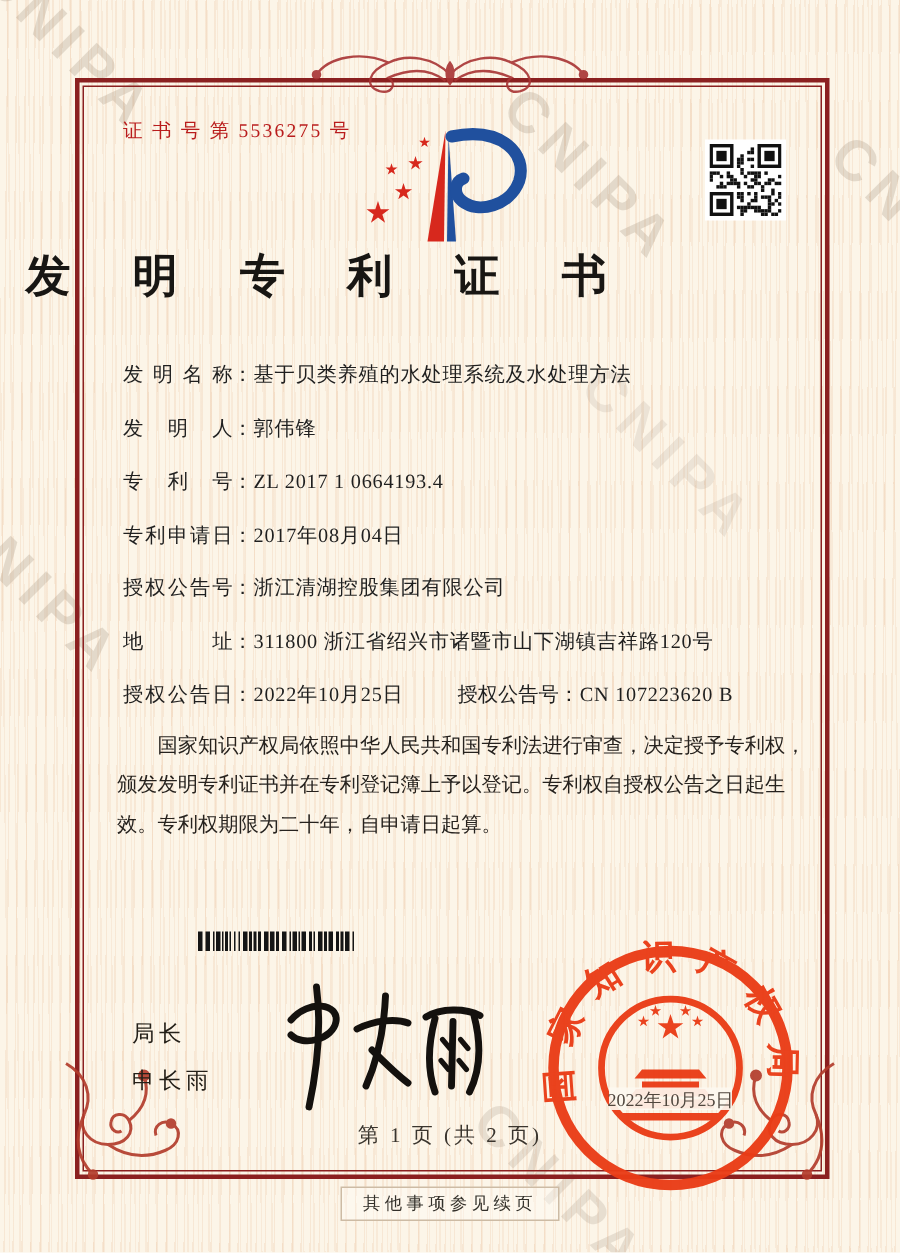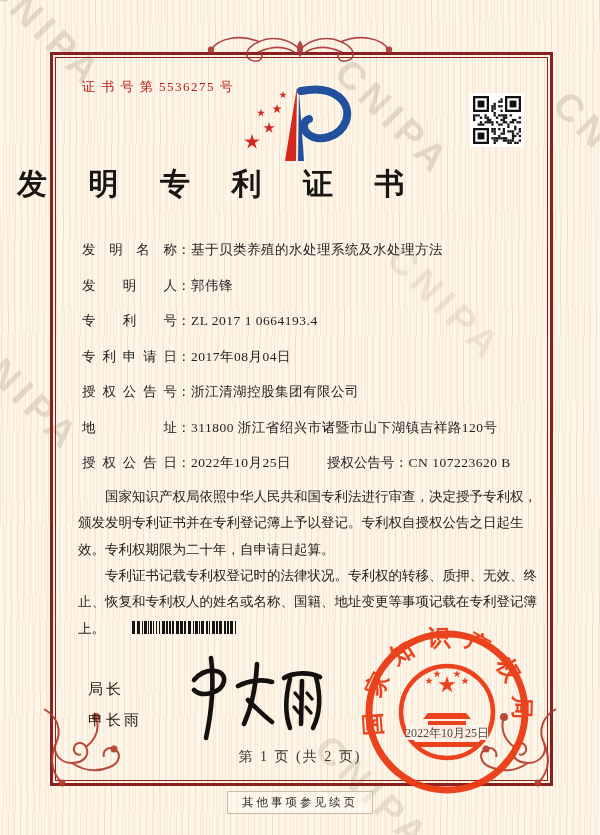--- a/index.html
+++ b/index.html
@@ -34,21 +34,21 @@
   .cert-no{ position:absolute; left:82px; top:78px; font-size:13px; letter-spacing:1.5px; color:#b91c1c; z-index:4; }
   .logo{ position:absolute; left:50%; top:84px; transform:translateX(-50%); z-index:4; }
   .qr{ position:absolute; left:470px; top:93px; width:54px; height:54px; background:#fff; padding:3px; box-sizing:border-box; z-index:4; }
   .qr svg{ display:block; width:100%; height:100%; }
 
   .title{ position:absolute; left:0; right:0; top:164px; 
     font-size:30px; font-weight:600; letter-spacing:17px; padding-left:17px; color:#181613; z-index:4;}
 
   .fields{ position:absolute; left:82px; top:241px; right:58px; z-index:4; font-size:13.5px; }
   .frow{ height:20px; margin-bottom:15.5px; white-space:nowrap; }
-  .flabel{ display:inline-block; width:95px; text-align:justify; text-align-last:justify; vertical-align:top; }
+  .flabel{ display:inline-block; width:73px; text-align:justify; text-align-last:justify; vertical-align:top; }
   .fcolon{ display:inline-block; width:14px; }
   .fvalue{ letter-spacing:.5px; }
   .fgroup2{ margin-left:36px; }
 
   .body-text{ position:absolute; left:78px; right:60px; top:484px; z-index:4;
     font-size:13.5px; line-height:1.95; color:#26221e; }
   .body-text p{ margin:0; text-indent:2em; }
 
   .barcode{ position:absolute; left:132px; top:621px; width:108px; height:13px; z-index:4; font-size:0; }
   .barcode i{ display:inline-block; height:13px; background:#151515; }
@@ -270,21 +270,20 @@
     <div class="frow">
       <span class="flabel">地址</span><span class="fcolon">：</span><span class="fvalue">311800 浙江省绍兴市诸暨市山下湖镇吉祥路120号</span>
     </div>
     <div class="frow">
       <span class="flabel">授权公告日</span><span class="fcolon">：</span><span class="fvalue">2022年10月25日</span><span class="fgroup2"><span class="flabel" style="width:auto;">授权公告号</span><span class="fcolon">：</span><span class="fvalue">CN 107223620 B</span></span>
     </div>
   </div>
 
   <div class="body-text">
     <p>国家知识产权局依照中华人民共和国专利法进行审查，决定授予专利权，颁发发明专利证书并在专利登记簿上予以登记。专利权自授权公告之日起生效。专利权期限为二十年，自申请日起算。</p>
-    <p>专利证书记载专利权登记时的法律状况。专利权的转移、质押、无效、终止、恢复和专利权人的姓名或名称、国籍、地址变更等事项记载在专利登记簿上。</p>
   </div>
 
   <div class="barcode" id="barcode"><i style="width: 3px; margin-right: 2px;"></i><i style="width: 3px; margin-right: 2px;"></i><i style="width: 1px; margin-right: 1px;"></i><i style="width: 3px; margin-right: 1px;"></i><i style="width: 1px; margin-right: 1px;"></i><i style="width: 2px; margin-right: 1px;"></i><i style="width: 1px; margin-right: 2px;"></i><i style="width: 1px; margin-right: 2px;"></i><i style="width: 1px; margin-right: 2px;"></i><i style="width: 3px; margin-right: 1px;"></i><i style="width: 2px; margin-right: 1px;"></i><i style="width: 2px; margin-right: 1px;"></i><i style="width: 2px; margin-right: 2px;"></i><i style="width: 3px; margin-right: 1px;"></i><i style="width: 3px; margin-right: 1px;"></i><i style="width: 2px; margin-right: 2px;"></i><i style="width: 3px; margin-right: 2px;"></i><i style="width: 1px; margin-right: 1px;"></i><i style="width: 3px; margin-right: 1px;"></i><i style="width: 1px; margin-right: 1px;"></i><i style="width: 3px; margin-right: 2px;"></i><i style="width: 2px; margin-right: 1px;"></i><i style="width: 1px; margin-right: 2px;"></i><i style="width: 3px; margin-right: 1px;"></i><i style="width: 2px; margin-right: 1px;"></i><i style="width: 3px; margin-right: 2px;"></i><i style="width: 2px; margin-right: 1px;"></i><i style="width: 2px; margin-right: 1px;"></i><i style="width: 3px; margin-right: 2px;"></i><i style="width: 1px; margin-right: 1px;"></i></div>
 
   <div class="officer">
     <div>局长</div>
     <div>申长雨</div>
   </div>
 
   <svg class="signature" width="170" height="100" viewBox="0 0 170 100">

